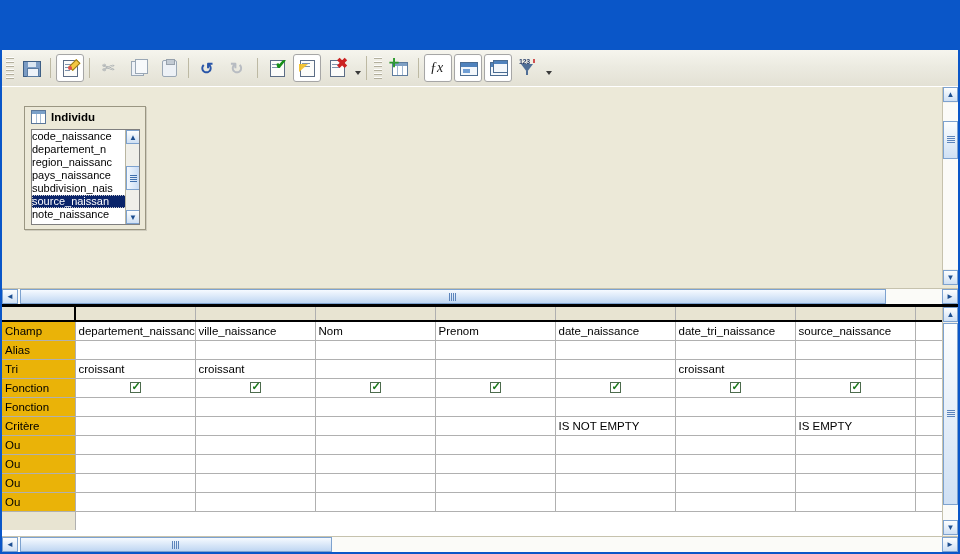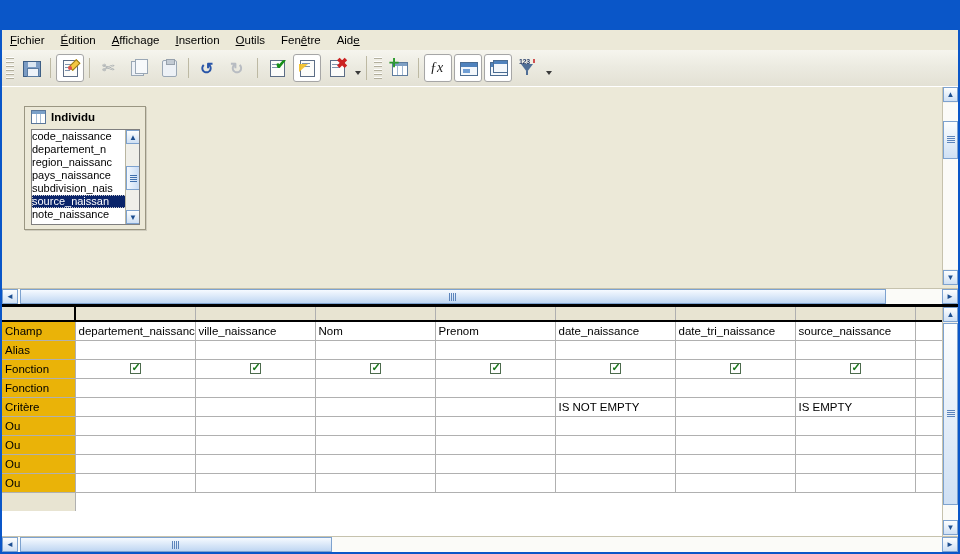--- a/index.html
+++ b/index.html
@@ -249,29 +249,20 @@
     position:absolute;left:0;top:0;width:960px;height:554px;
     border:2px solid #0a56c8;border-top:none;box-sizing:border-box;pointer-events:none;
   }
 </style>
 </head>
 <body>
 
 <div class="app">
 
 
-  <div class="menubar">
-    <div class="menu-item"><u>F</u>ichier</div>
-    <div class="menu-item"><u>É</u>dition</div>
-    <div class="menu-item"><u>A</u>ffichage</div>
-    <div class="menu-item"><u>I</u>nsertion</div>
-    <div class="menu-item"><u>O</u>utils</div>
-    <div class="menu-item">Fen<u>ê</u>tre</div>
-    <div class="menu-item">Aid<u>e</u></div>
-  </div>
 
   <div class="toolbar">
     <div class="grip"></div>
 
     <div class="tbtn">
       <div class="ic">
         <div class="disk">
             <div class="shut"></div>
             <div class="lbl"></div>
           </div>
@@ -500,20 +491,31 @@
         <td></td>
         <td></td>
         <td></td>
         <td></td>
         <td></td>
         <td></td>
         <td></td>
       </tr>
 
 
+      <tr>
+        <td class="rowhdr">Tri</td>
+        <td>croissant</td>
+        <td>croissant</td>
+        <td></td>
+        <td></td>
+        <td></td>
+        <td>croissant</td>
+        <td></td>
+        <td></td>
+      </tr>
 
       <tr>
         <td class="rowhdr">Fonction</td>
         <td>
               <div class="cellwrap">
                 <span class="chk"></span>
               </div>
             </td>
         <td>
               <div class="cellwrap">

